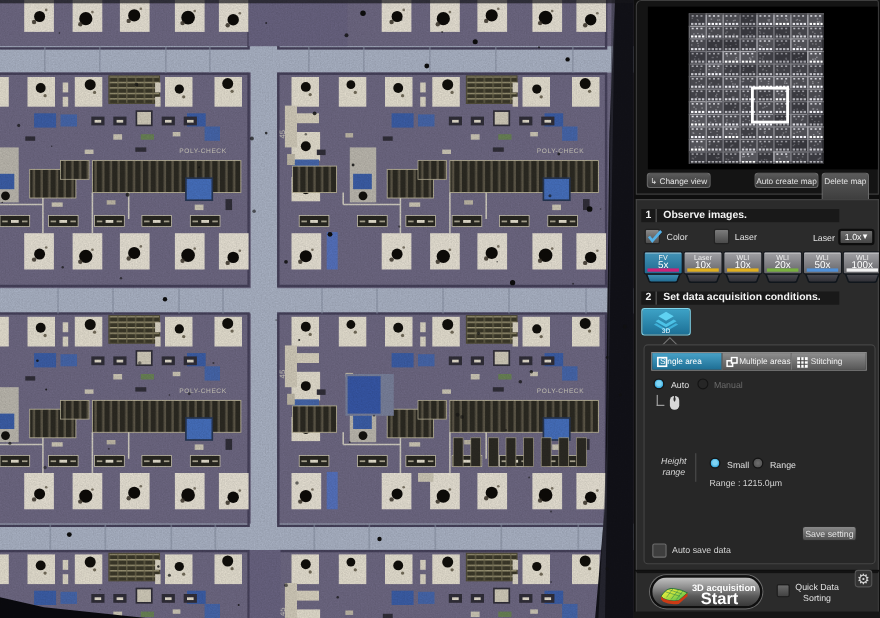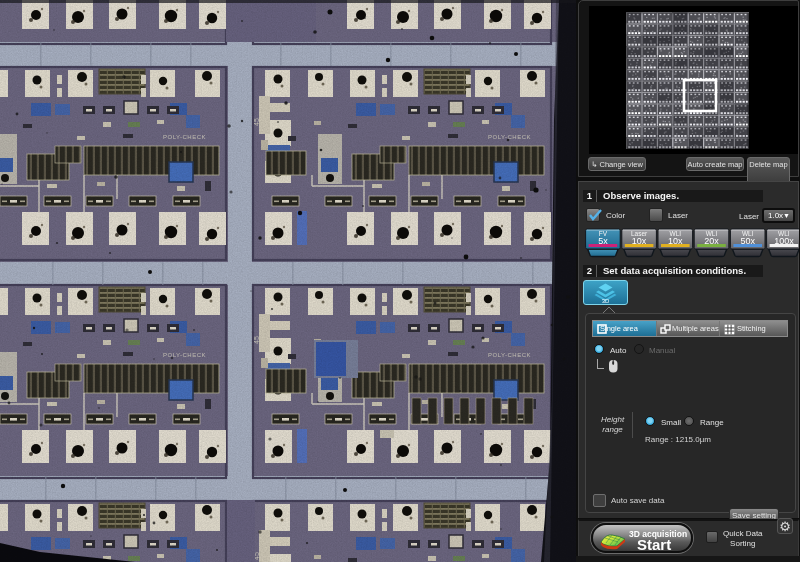--- a/index.html
+++ b/index.html
@@ -1668,21 +1668,21 @@
       <div class="lbl" style="left:22px;top:233px;color:#d8d8d8;line-height:10px;font-style:italic;">Height<br>range</div>
       <div style="position:absolute;left:53px;top:230px;width:1px;height:26px;background:#4c4c4c;"></div>
       <div class="radio on" style="left:66px;top:234px;"></div>
       <div class="lbl" style="left:82px;top:236px;">Small</div>
       <div class="radio off" style="left:105px;top:234px;"></div>
       <div class="lbl" style="left:121px;top:236px;">Range</div>
       <div class="lbl" style="left:66px;top:253px;color:#d4d4d4;">Range : 1215.0µm</div>
 
       <div class="cb" style="left:14px;top:312px;width:13px;height:13px;background:#3e3e3e;border:1px solid #6e6e6e;"></div>
       <div class="lbl" style="left:32px;top:314px;color:#d4d4d4;">Auto save data</div>
-      <div class="btn" style="left:150px;top:326px;width:50px;height:14px;line-height:13px;background:linear-gradient(#8a8a8a,#4e4e4e);border:1px solid #2a2a2a;">Save setting</div>
+      <div class="btn" style="left:150px;top:296px;width:50px;height:14px;line-height:13px;background:linear-gradient(#8a8a8a,#4e4e4e);border:1px solid #2a2a2a;">Save setting</div>
     </div>
 
     <div id="botSec" class="sec">
       <div style="position:absolute;left:12px;top:2px;width:102px;height:30px;border-radius:15px;background:linear-gradient(#c2c2c2,#8e8e8e 35%,#5a5a5a 65%,#383838);border:2px solid #0f0f0f;box-shadow:0 0 0 1px #6a6a6a;">
         <svg width="32" height="26" style="position:absolute;left:5px;top:2px">
             <defs>
               <linearGradient id="surf" x1="0" y1="0" x2="1" y2="1">
                 <stop offset="0" stop-color="#f8ee4a"></stop>
                 <stop offset="0.4" stop-color="#c8e43c"></stop>
                 <stop offset="1" stop-color="#30b058"></stop>

